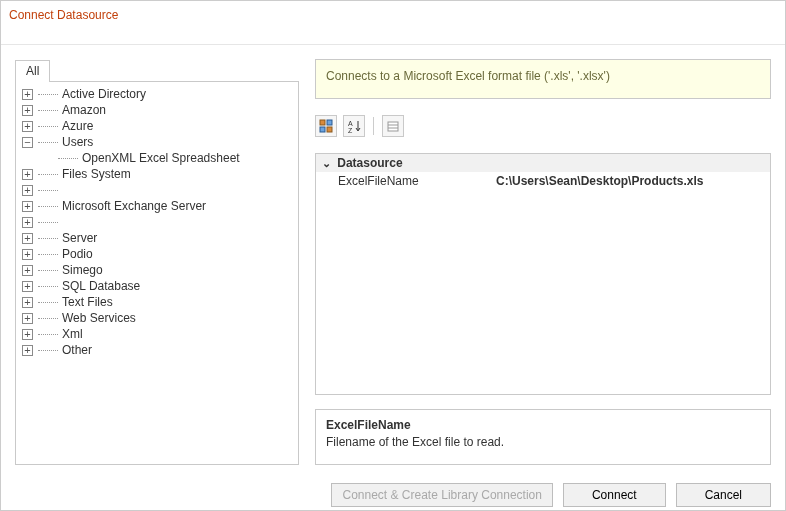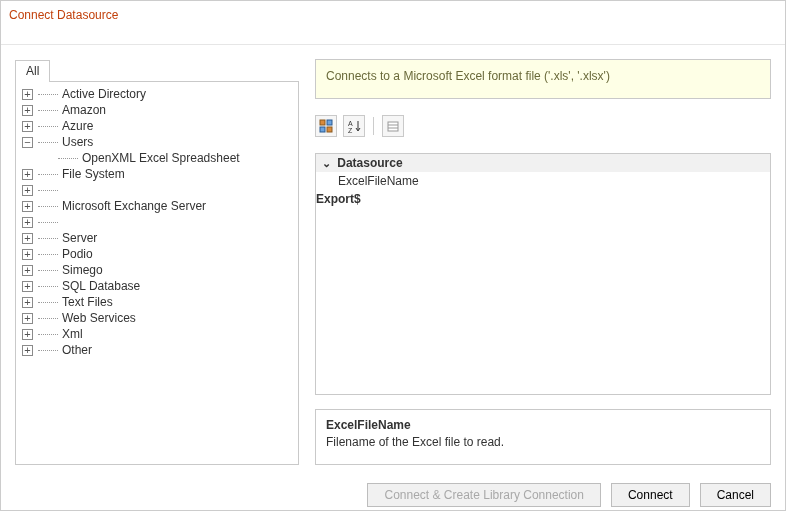--- a/index.html
+++ b/index.html
@@ -166,27 +166,27 @@
   .desc-title { font-weight: bold; margin-bottom: 3px; }
   .buttons {
     display: flex;
     justify-content: flex-end;
     gap: 10px;
     padding: 10px 14px 0 0;
     height: 44px;
   }
   .btn {
     height: 24px;
-    padding: 0 16px;
+    padding: 0 28px;
     border: 1px solid #bdbdbd;
     background: #f1f1f1;
     cursor: pointer;
     font-size: 12px;
   }
-  .btn.wide { padding: 0 16px; }
+  .btn.wide { padding: 0 10px; }
   .btn:disabled, .btn.disabled {
     color: #a9a9a9;
     cursor: default;
   }
   svg { display: block; }
 </style>
 </head>
 <body>
 
 <div class="titlebar">Connect Datasource</div>
@@ -219,21 +219,21 @@
           <span>Users</span>
         </div>
       <div class="tree-row indent1">
           <span class="twisty-spacer"></span>
           <span class="dots"></span>
           <span>OpenXML Excel Spreadsheet</span>
         </div>
       <div class="tree-row">
           <span class="twisty">+</span>
           <span class="dots"></span>
-          <span>File System</span>
+          <span>Files System</span>
         </div>
       <div class="tree-row">
           <span class="twisty">+</span>
           <span class="dots"></span>
         </div>
       <div class="tree-row">
           <span class="twisty">+</span>
           <span class="dots"></span>
           <span>Microsoft Exchange Server</span>
         </div>
@@ -313,23 +313,23 @@
       </div>
     </div>
 
     <div class="props">
       <div class="group-head">
         <span class="group-chevron">⌄</span>
         <span>Datasource</span>
       </div>
       <div class="prop-row">
         <div class="prop-name">ExcelFileName</div>
+        <div class="prop-value">C:\Users\Sean\Desktop\Products.xls</div>
       </div>
       <div class="prop-row">
-        <div class="prop-value">Export$</div>
       </div>
     </div>
 
     <div class="desc">
       <div class="desc-title">ExcelFileName</div>
       <div>Filename of the Excel file to read.</div>
     </div>
   </div>
 </div>
 

